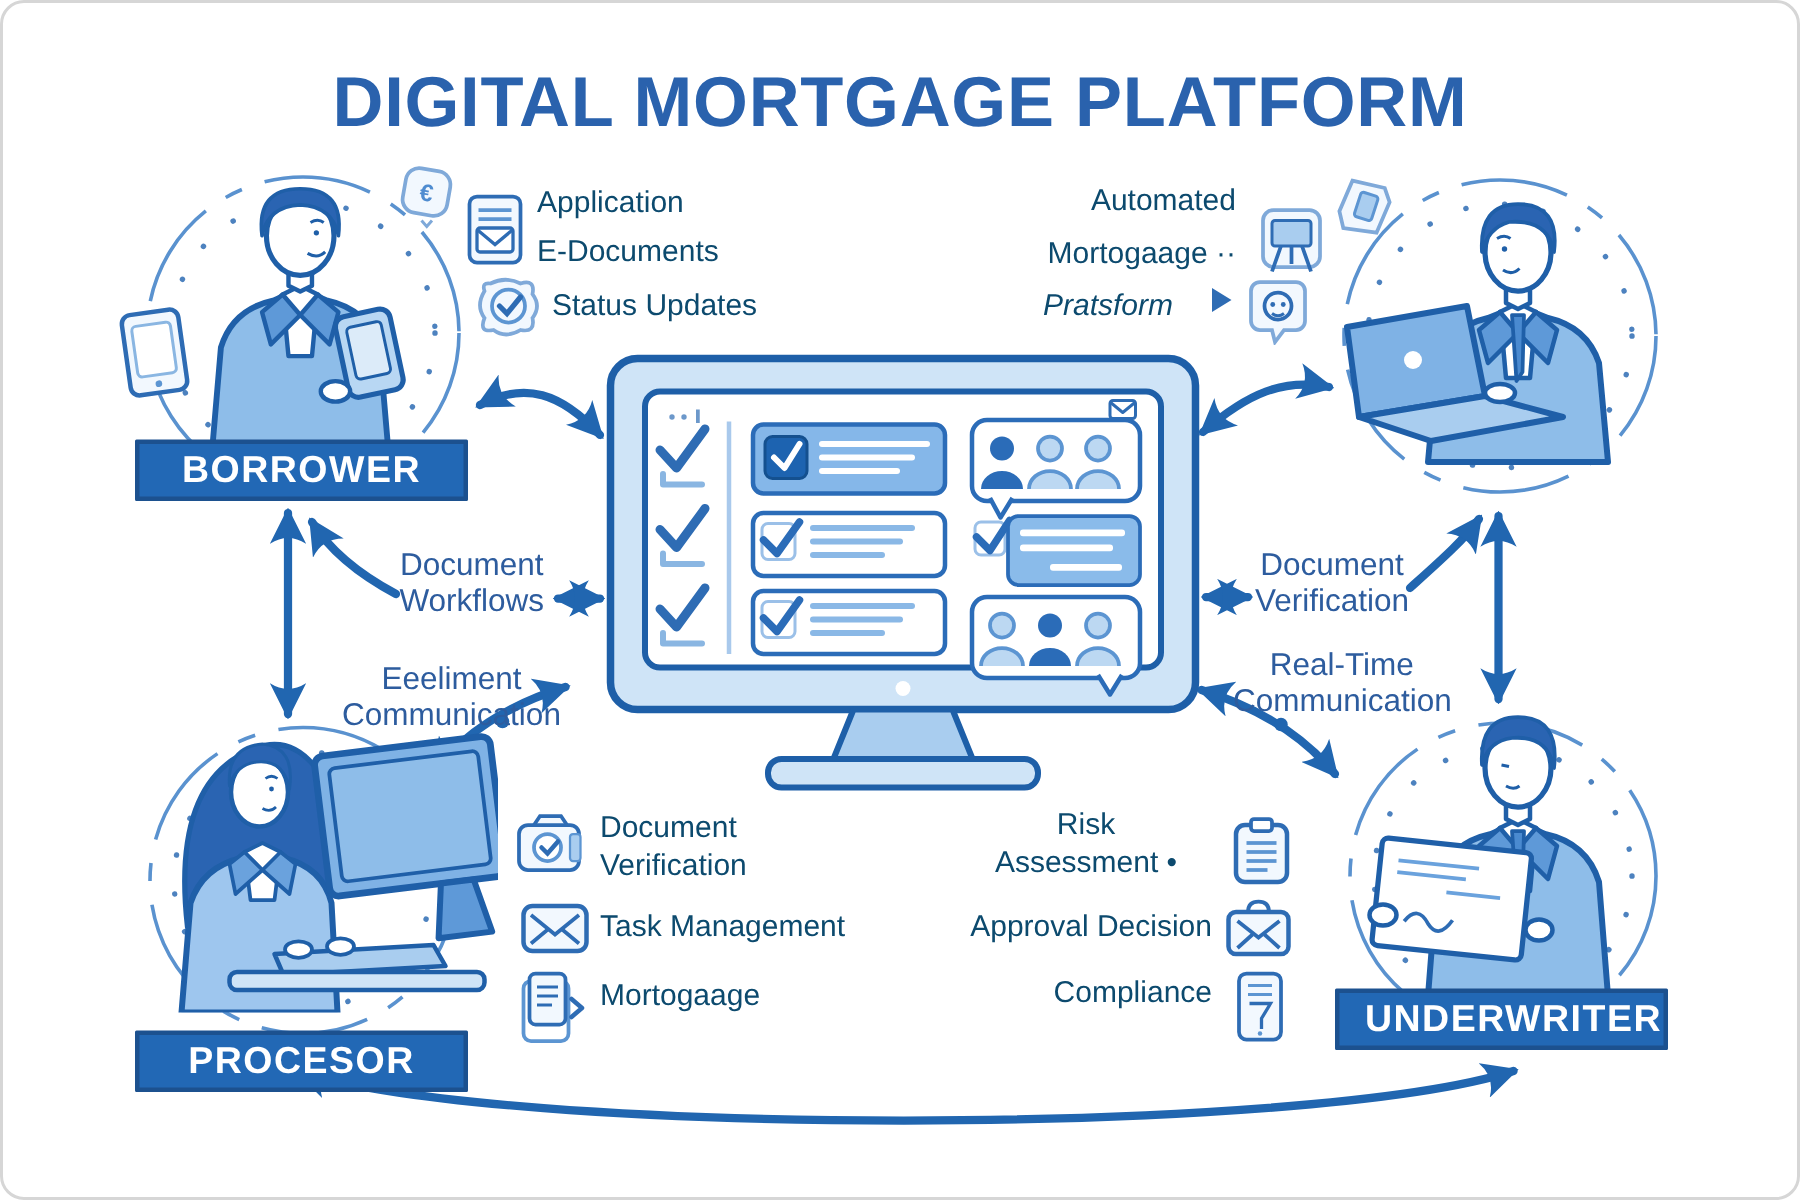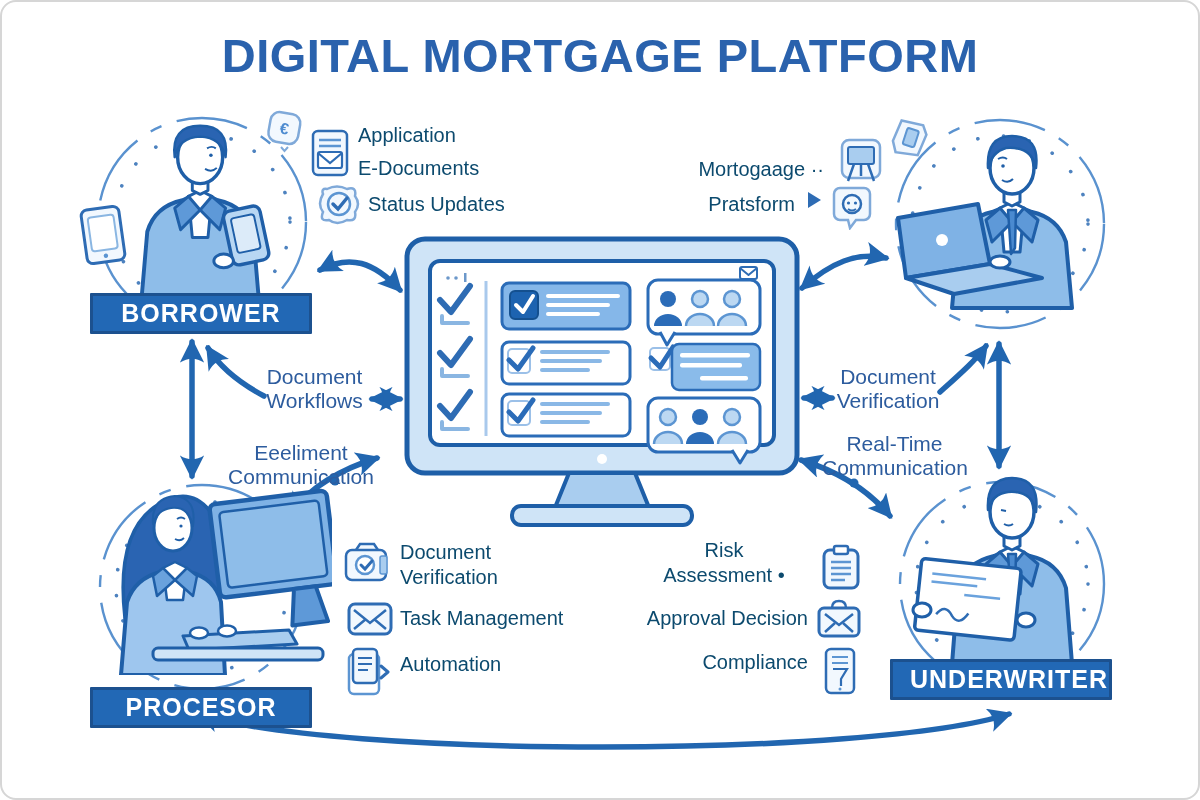--- a/index.html
+++ b/index.html
@@ -1,20 +1,20 @@
 <!DOCTYPE html>
 <html><head>
 <meta charset="utf-8">
 <style>
   html,body{margin:0;padding:0;background:#ffffff;}
   body{font-family:"Liberation Sans",sans-serif;}
   .canvas{position:relative;width:1200px;height:800px;background:#fff;overflow:hidden;
           border:2px solid #d6d6d6;border-radius:16px;box-sizing:border-box;}
   .abs{position:absolute;}
-  .title{left:0;right:0;top:26px;text-align:center;font-size:47px;font-weight:bold;
+  .title{left:0;right:0;top:38px;text-align:center;font-size:47px;font-weight:bold;
          color:#2a62ad;letter-spacing:.5px;z-index:5;}
   .pill{width:222px;height:41px;background:#2268b5;border:3px solid #1c518f;border-radius:1px;
         color:#fff;font-weight:bold;font-size:25px;letter-spacing:1px;display:flex;
         align-items:center;justify-content:center;z-index:6;box-sizing:border-box;}
   .feat{color:#0c4a6e;font-size:20px;line-height:1.25;white-space:pre-line;z-index:5;}
   .feat.r{text-align:right;}
   .feat.c{text-align:center;}
   .edge{color:#2d5c9e;font-size:21px;line-height:1.15;text-align:center;white-space:pre-line;z-index:5;}
   .ficon{z-index:4;}
   .person{z-index:2;}
@@ -238,22 +238,23 @@
   </svg>
   <div class="abs tri-right" style="left:806px;top:190px;"></div>
   <svg class="abs ficon" style="left:828px;top:182px;" width="44" height="46" viewBox="0 0 44 46">
     <path d="M10,4 h24 a6,6 0 0 1 6,6 v20 a6,6 0 0 1 -6,6 h-8 l-6,8 -2,-8 h-8 a6,6 0 0 1 -6,-6 v-20 a6,6 0 0 1 6,-6 Z" fill="#f2f8fe" stroke="#7fa9d9" stroke-width="2.5"></path>
     <circle cx="22" cy="20" r="9" fill="none" stroke="#2e6cb4" stroke-width="2.5"></circle>
     <circle cx="18.5" cy="19" r="1.6" fill="#2e6cb4"></circle>
     <circle cx="25.5" cy="19" r="1.6" fill="#2e6cb4"></circle>
     <path d="M18,25 q4,3 8,0" fill="none" stroke="#2e6cb4" stroke-width="2"></path>
   </svg>
 
+  <div class="abs feat r" style="left:622px;top:120px;width:200px;">Automated</div>
   <div class="abs feat r" style="left:622px;top:155px;width:200px;">Mortogaage ··</div>
-  <div class="abs feat r" style="left:593px;top:190px;width:200px;">Pratsform</div>
+  <div class="abs feat r" style="left:580px;top:190px;width:200px;font-style:italic;">Pratsform</div>
 
   <div class="abs edge" style="left:245px;top:363px;width:135px;">Document
 Workflows</div>
   <div class="abs edge" style="left:224px;top:439px;width:150px;">Eeeliment
 Communication</div>
   <div class="abs edge" style="left:830px;top:363px;width:112px;">Document
 Verification</div>
   <div class="abs edge" style="left:820px;top:430px;width:145px;">Real-Time
 Communication</div>
 
@@ -302,21 +303,21 @@
     <rect x="9" y="3" width="24" height="34" rx="4" fill="#f2f8fe" stroke="#2e6cb4" stroke-width="2.5"></rect>
     <line x1="14" y1="12" x2="28" y2="12" stroke="#2e6cb4" stroke-width="2"></line>
     <line x1="14" y1="18" x2="28" y2="18" stroke="#2e6cb4" stroke-width="2"></line>
     <line x1="14" y1="24" x2="24" y2="24" stroke="#2e6cb4" stroke-width="2"></line>
     <path d="M37,20 l7,6 -7,6" fill="none" stroke="#2e6cb4" stroke-width="3" stroke-linecap="round" stroke-linejoin="round"></path>
   </svg>
 
   <div class="abs feat" style="left:398px;top:538px;">Document
 Verification</div>
   <div class="abs feat" style="left:398px;top:604px;">Task Management</div>
-  <div class="abs feat" style="left:398px;top:650px;">Automation</div>
+  <div class="abs feat" style="left:398px;top:650px;">Mortogaage</div>
 
   <svg class="abs person" style="left:902px;top:466px;" width="205" height="200" viewBox="0 0 205 200">
     <g stroke="#1f5fa8" stroke-width="4" stroke-linejoin="round">
       <path d="M48,196 L54,120 Q62,94 90,88 L108,80 L126,88 Q154,94 162,120 L168,196 Z" fill="#8ebde9"></path>
       <path d="M96,84 L108,78 L120,84 L116,126 L100,126 Z" fill="#ffffff" stroke-width="3"></path>
       <path d="M96,84 L108,98 L88,118 L82,96 Z" fill="#5e99d8" stroke-width="3"></path>
       <path d="M120,84 L108,98 L128,118 L134,96 Z" fill="#5e99d8" stroke-width="3"></path>
       <path d="M104,86 L112,86 L111,122 L107,128 Z" fill="#4a8ad0" stroke-width="2.5"></path>
       <path d="M100,64 L116,64 L116,78 L108,82 L100,78 Z" fill="#ffffff" stroke-width="3"></path>
       <ellipse cx="108" cy="44" rx="22" ry="26" fill="#ffffff" stroke-width="3.5"></ellipse>

